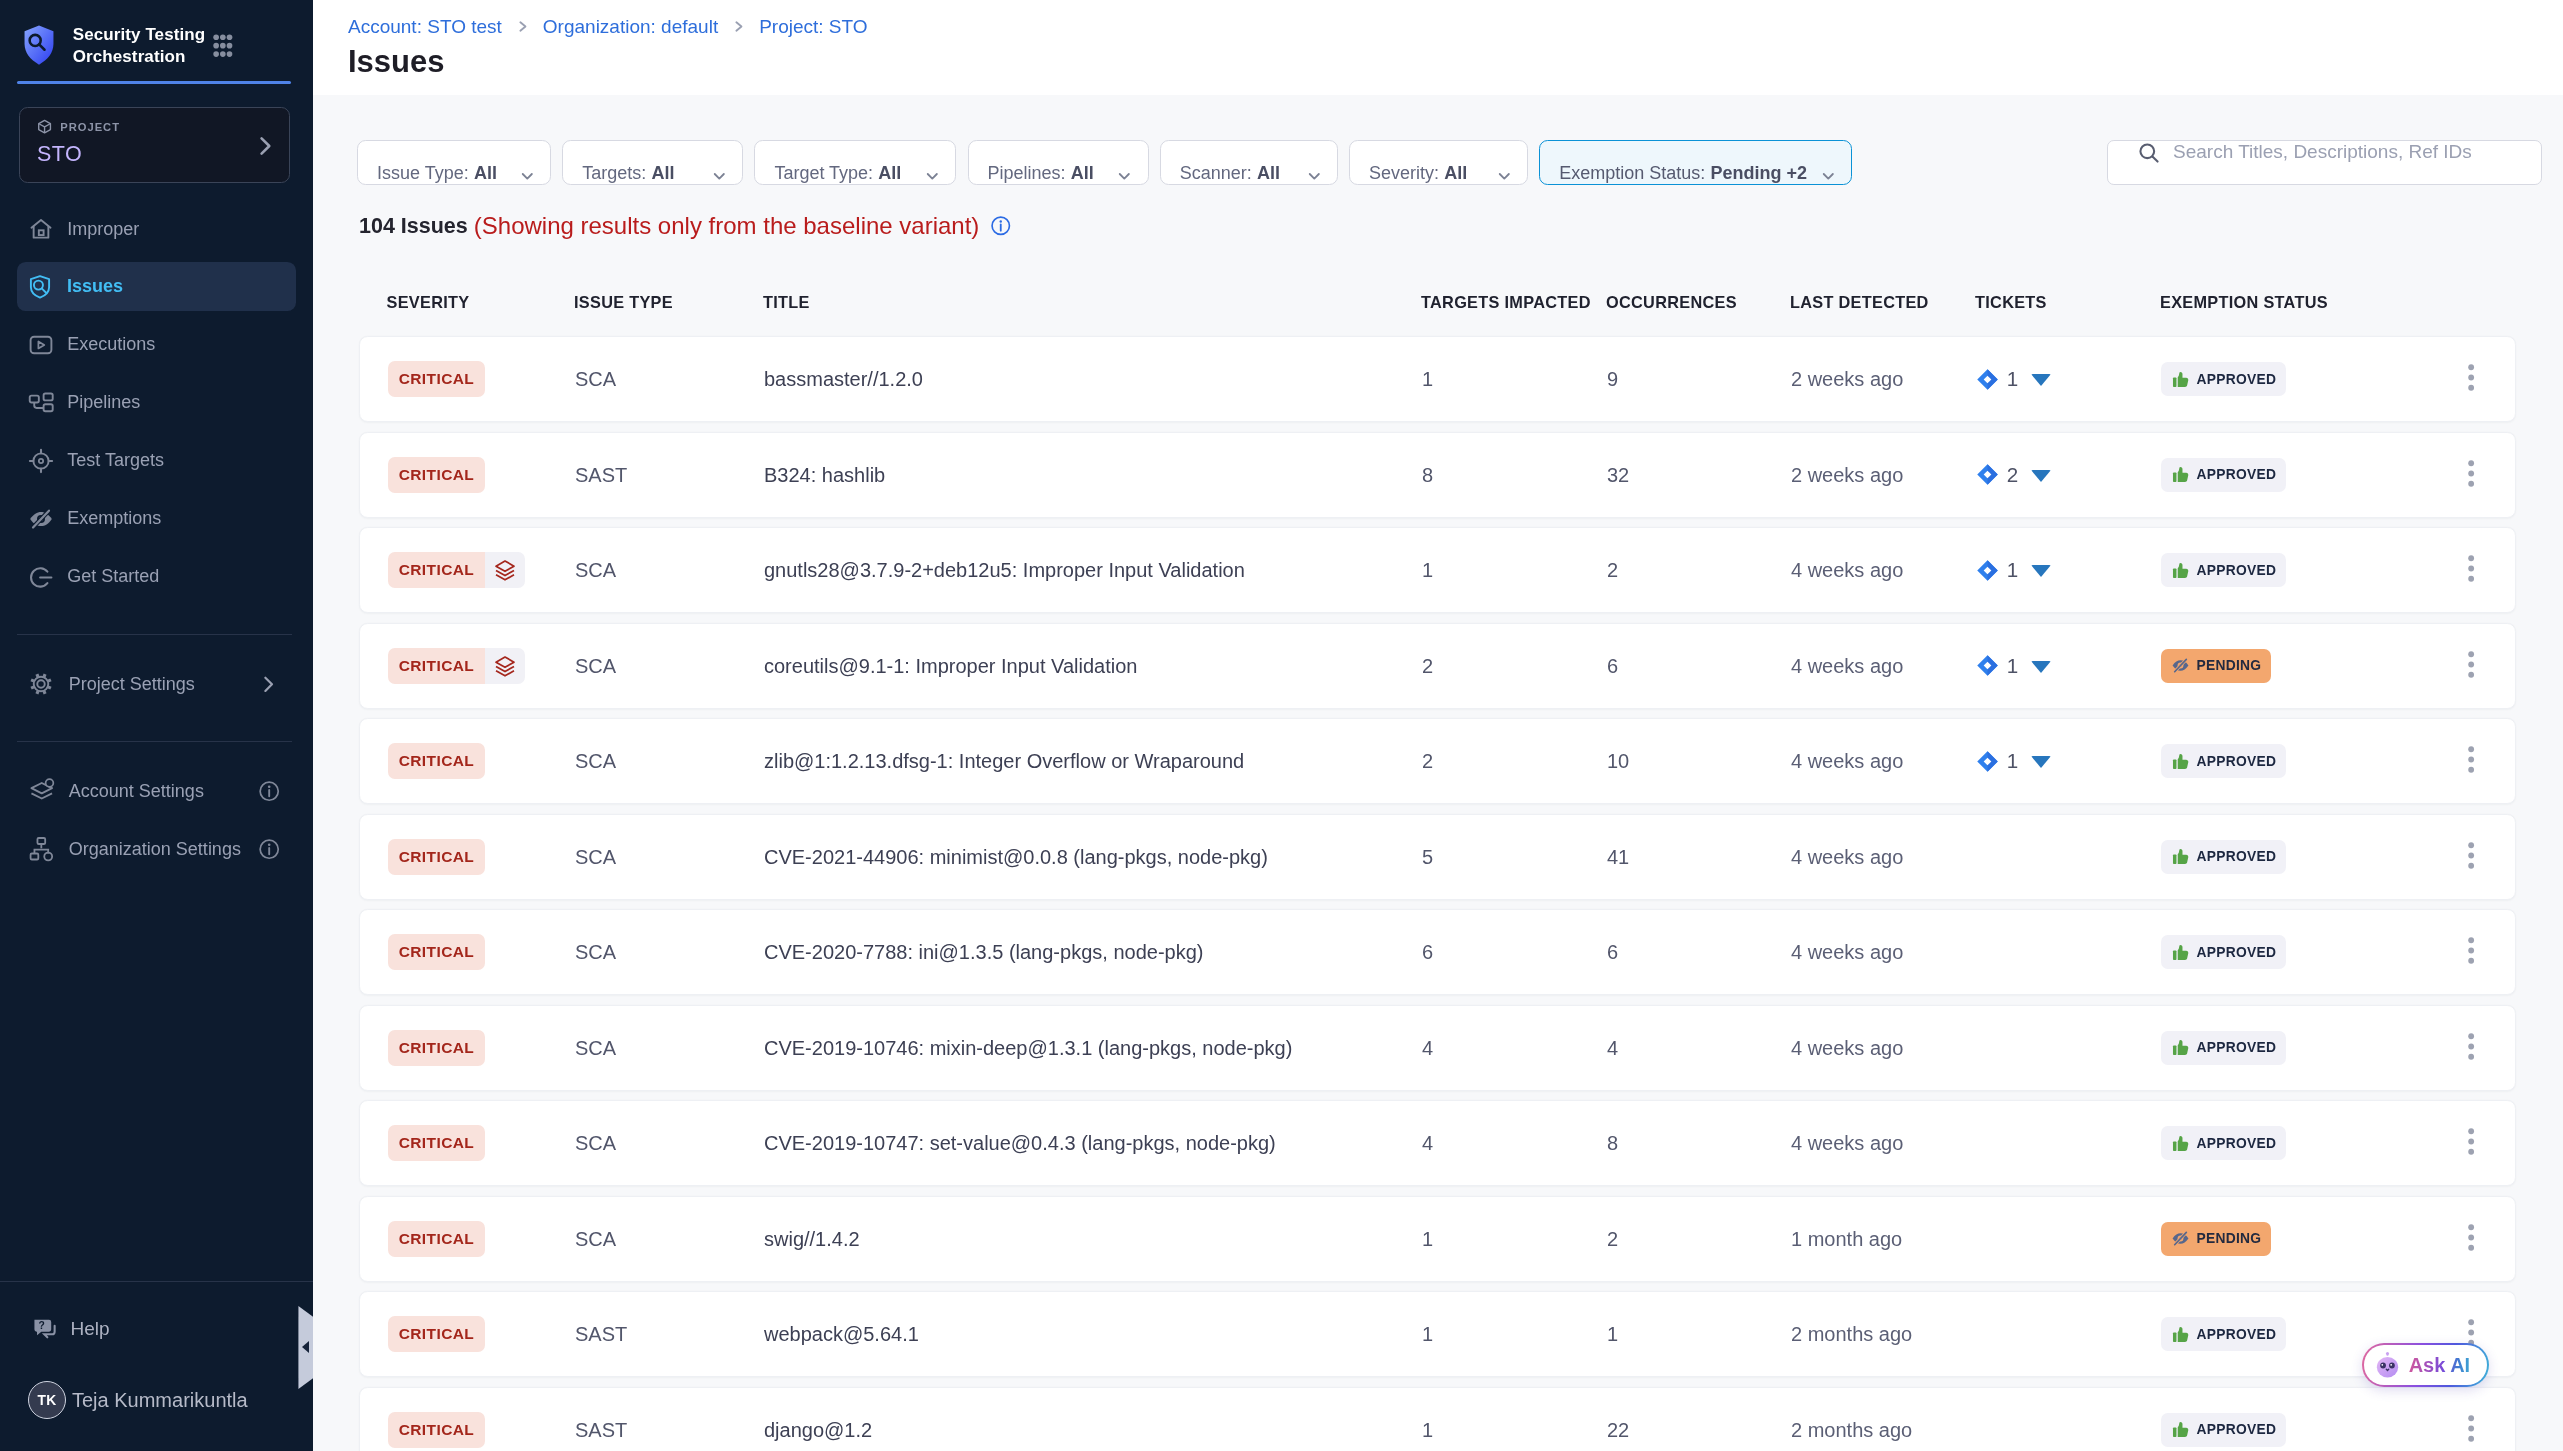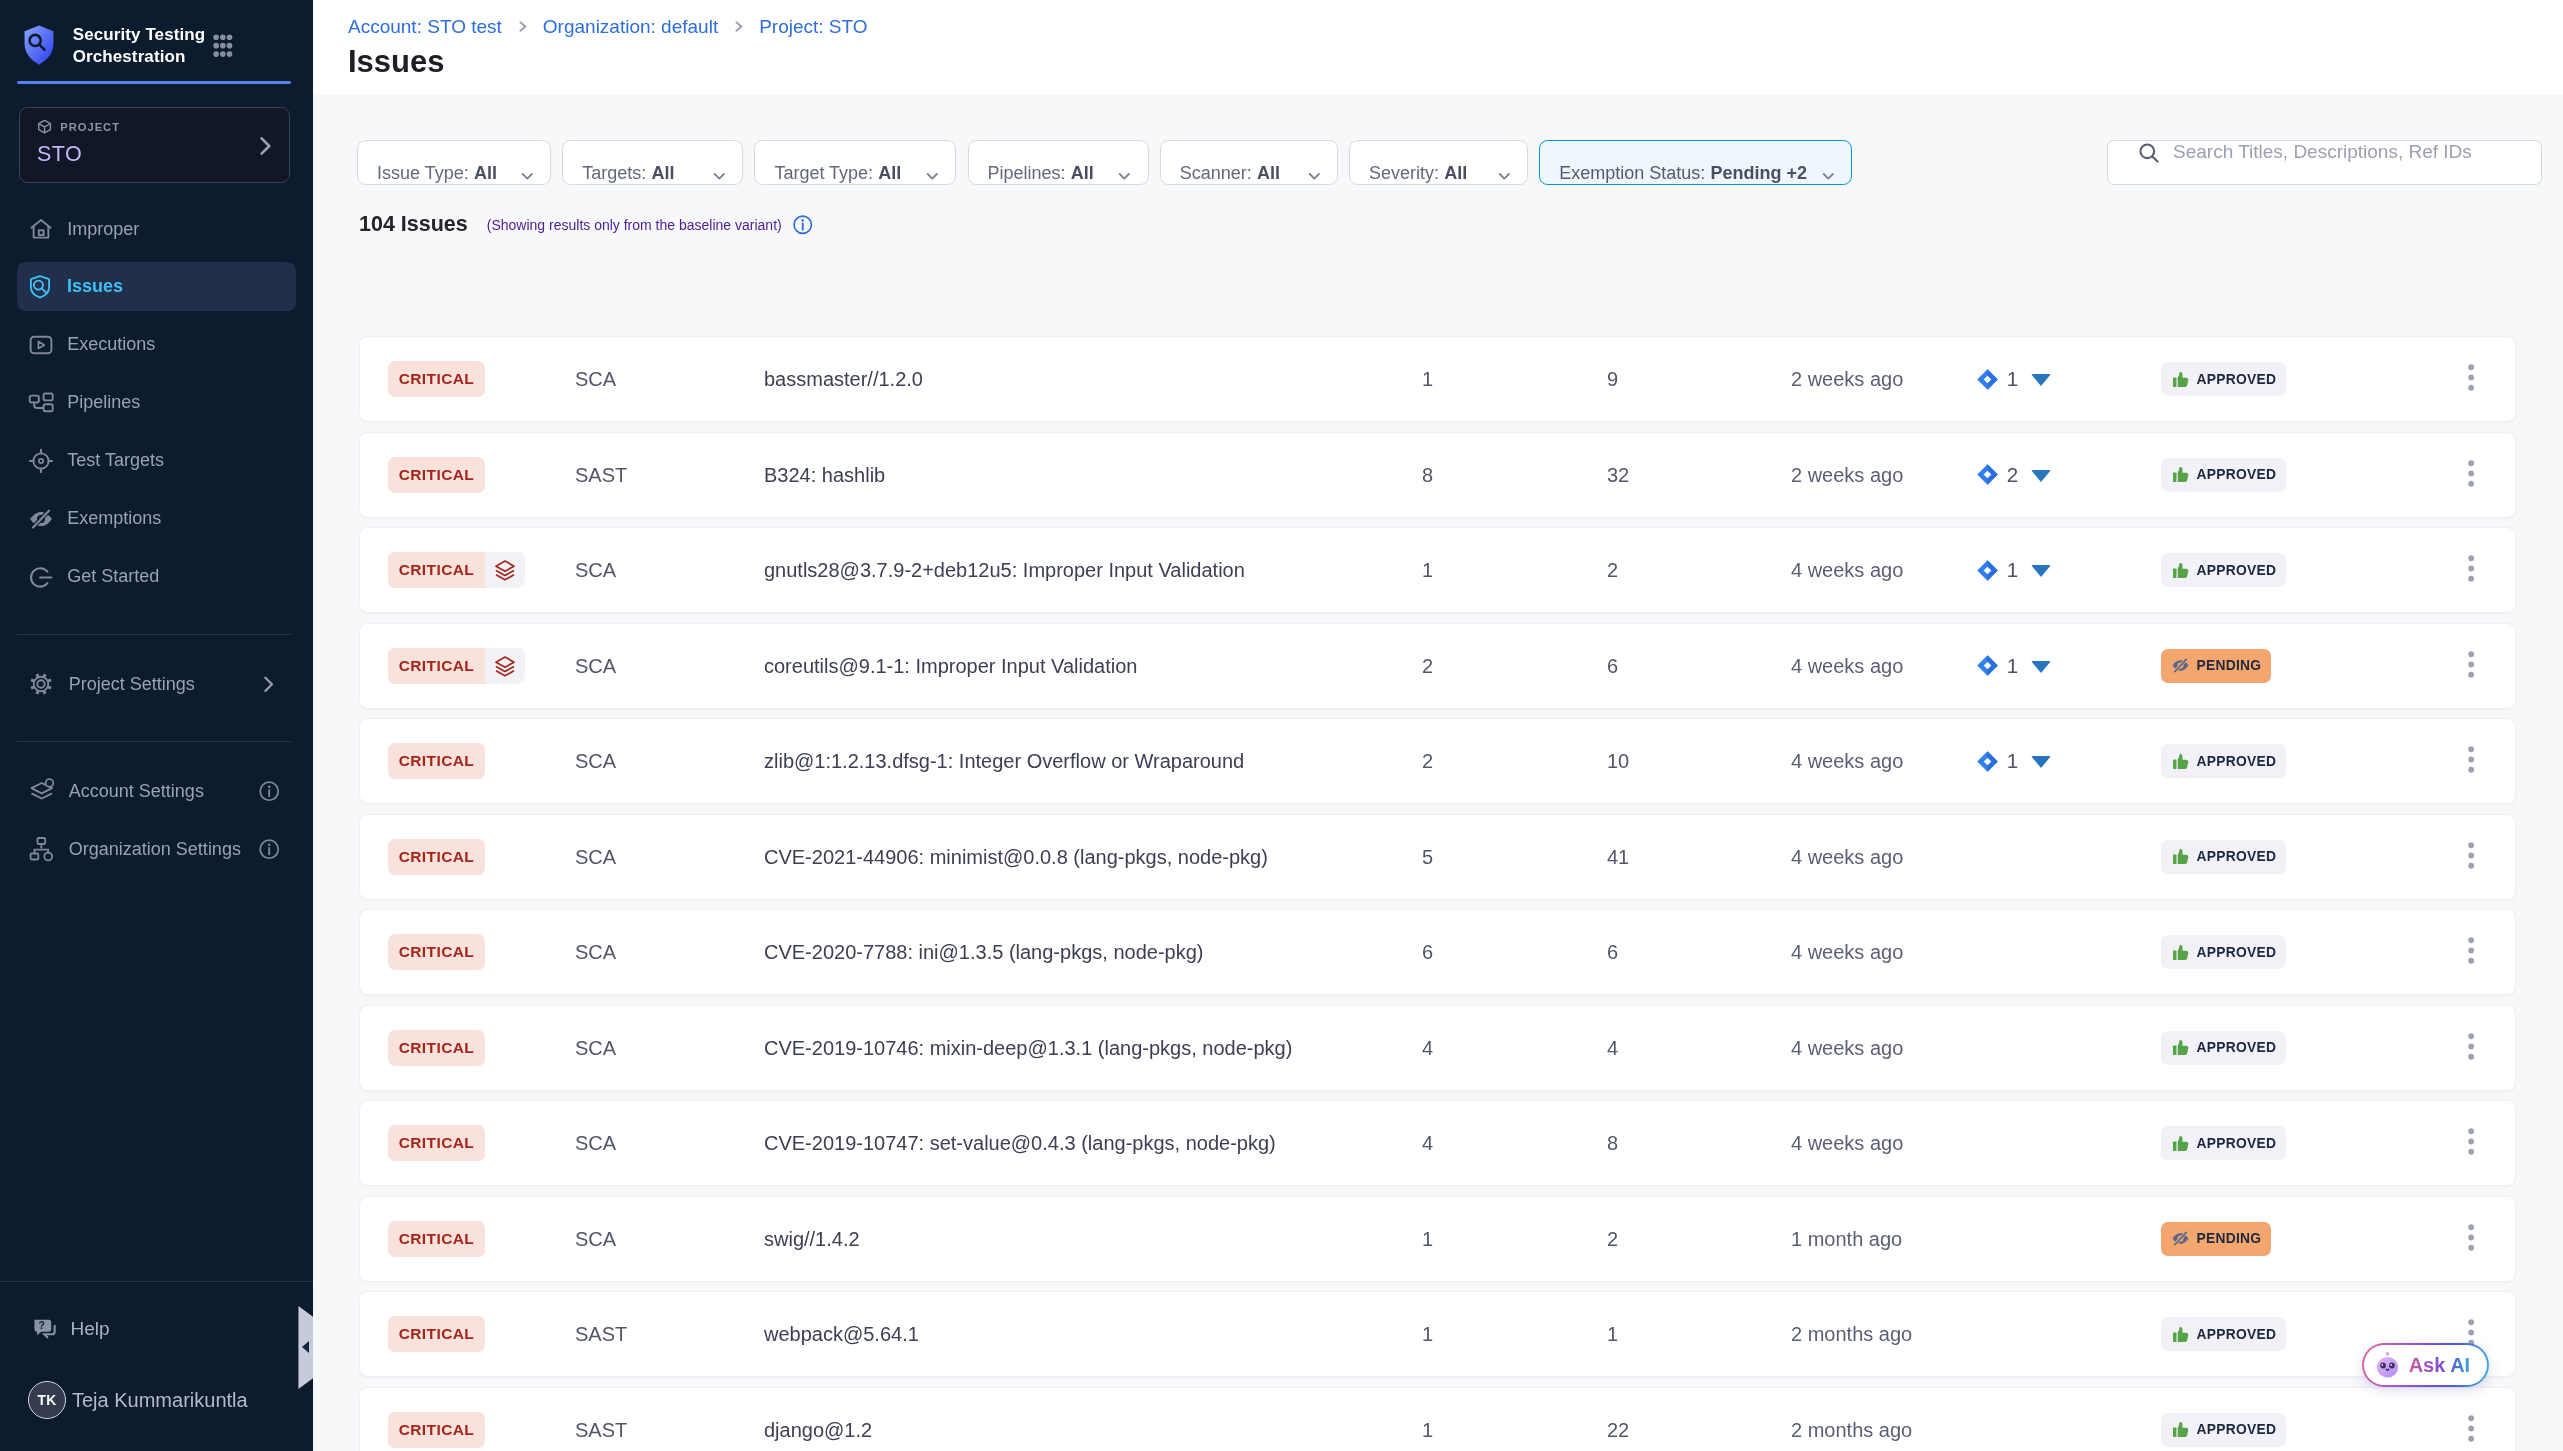--- a/index.html
+++ b/index.html
@@ -35,21 +35,21 @@
 .pagetitle{font-size:31px;font-weight:700;color:#1e1d26;margin-top:6px;letter-spacing:0}
 .filters{display:flex;align-items:center;position:absolute;left:44px;top:140px}
 .pill{height:45px;border:1.3px solid #d7d9e2;border-radius:8.6px;background:#fff;display:flex;align-items:flex-end;justify-content:space-between;padding:0 15.5px 0 19px;color:#63687f;font-size:18px;margin-right:11.2px}
 .pill b{color:#4a4e63;font-weight:700;margin-left:5.2px}
 .pill .cv{margin-left:12px;display:flex}
 .pill-hl{border:1.7px solid #0b92d6;background:#eef7fc;color:#565a70}
 .search{position:absolute;left:1794px;top:140px;width:435px;height:45px;border:1.3px solid #d7d9e2;border-radius:6.9px;background:#fff;display:flex;align-items:flex-start;padding:0 29px;color:#9ba0b2;font-size:19px}
 .search span{margin-left:12px}
 .countline{position:absolute;left:46px;top:212px;display:flex;align-items:center}
 .countline b{font-size:21.5px;color:#24242e;font-weight:700}
-.countline .sub{font-size:14px;color:#4c1d95;margin-left:19px}
+.countline .sub{font-size:24px;color:#b91c1c;margin-left:6px}
 .countline .inf{margin-left:10.3px;display:flex}
 .thead{position:absolute;left:46px;top:286px;width:2157px;height:31px;font-size:16.3px;font-weight:700;color:#20222f;letter-spacing:0.3px}
 .thead div{position:absolute;top:6.9px}
 .rows{position:absolute;left:46px;top:336px;width:2157px}
 .card{position:relative;width:2157px;height:86px;background:#fff;border-radius:8.6px;margin-bottom:9.5px;border:0.9px solid #eef0f4;box-shadow:0 0.9px 1.7px rgba(30,40,60,.04);}
 .cell{position:absolute;top:50%;transform:translateY(-50%)}
 .sevb{left:27.5px;display:flex;height:36px;border-radius:6.9px;overflow:hidden}
 .sevb .crit{background:#f9e2dc;color:#a3261b;font-size:15.5px;font-weight:700;letter-spacing:0.4px;display:flex;align-items:center;padding:0 11.2px}
 .sevb .lyr{background:#f1f1f6;display:flex;align-items:center;padding:0 7.7px}
 .c-type{left:215px;font-size:20px;color:#52566b}
@@ -351,20 +351,30 @@
       <span class="inf">
         <svg width="21.5" height="21.5" viewBox="0 0 25 25" fill="none">
           <g transform="scale(0.9615384615384616)">
             <circle cx="13" cy="13" r="10.5" stroke="#2b6be4" stroke-width="2"></circle>
             <path d="M13 11.5V19" stroke="#2b6be4" stroke-width="2.2" stroke-linecap="round"></path>
             <circle cx="13" cy="7.8" r="1.5" fill="#2b6be4"></circle>
           </g>
         </svg>
       </span>
     </div>
+    <div class="thead">
+      <div style="left:27.5px">SEVERITY</div>
+      <div style="left:215px">ISSUE TYPE</div>
+      <div style="left:404px">TITLE</div>
+      <div style="left:1062px">TARGETS IMPACTED</div>
+      <div style="left:1247px">OCCURRENCES</div>
+      <div style="left:1431px">LAST DETECTED</div>
+      <div style="left:1616px">TICKETS</div>
+      <div style="left:1801px">EXEMPTION STATUS</div>
+    </div>
     <div class="rows">
       <div class="card">
         <div class="cell sevb">
           <div class="crit">CRITICAL</div>
         </div>
         <div class="cell c-type">SCA</div>
         <div class="cell c-title">bassmaster//1.2.0</div>
         <div class="cell c-n1">1</div>
         <div class="cell c-n2">9</div>
         <div class="cell c-date">2 weeks ago</div>

